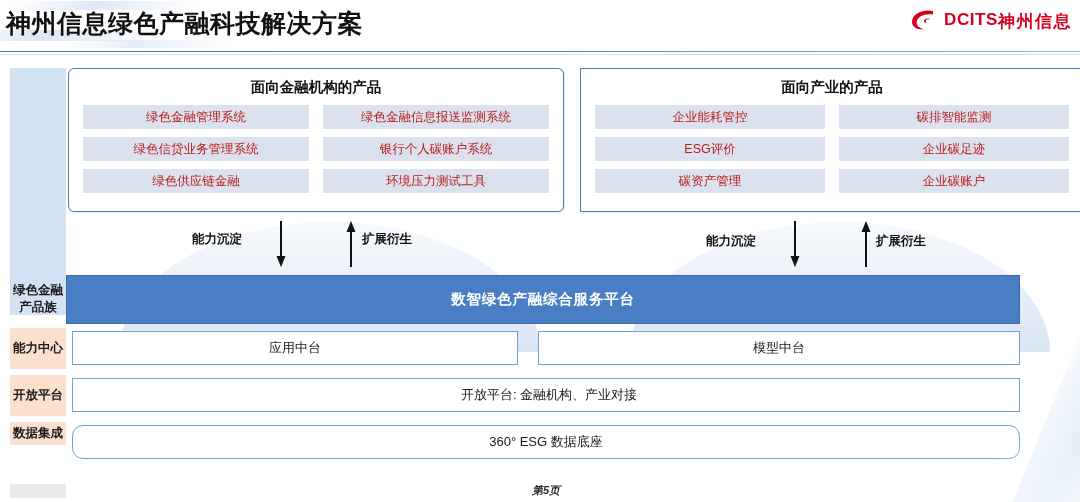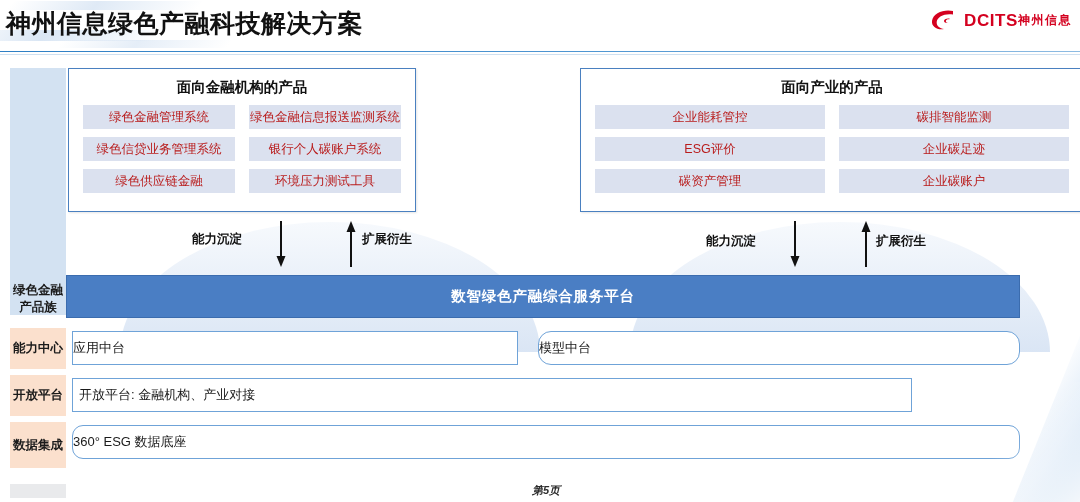--- a/index.html
+++ b/index.html
@@ -83,21 +83,21 @@
   }
   .logo-mark { width: 30px; height: 24px; flex: none; }
   .logo-text { display: flex; line-height: 1; }
   .logo-en {
     font-size: 17px;
     font-weight: bold;
     color: #d4001f;
     letter-spacing: .6px;
   }
   .logo-cn {
-    font-size: 12px;
+    font-size: 17px;
     font-weight: bold;
     color: #d4001f;
     letter-spacing: 1.5px;
     margin-top: 2px;
   }
 
   
   .side-block {
     position: absolute;
     left: 10px;
@@ -172,41 +172,42 @@
     width: 12px;
     height: 46px;
   }
 
   
   .platform-bar {
     position: absolute;
     left: 66px;
     top: 275px;
     width: 954px;
-    height: 43px;
+    height: 49px;
     background: #4a7ec4;
     border: 1px solid #3b6cae;
     box-sizing: border-box;
     display: flex;
     align-items: center;
     justify-content: center;
     color: #ffffff;
     font-size: 14.5px;
     font-weight: bold;
     letter-spacing: .8px;
   }
 
   
   .row-box {
     position: absolute;
     border: 1.4px solid #6fa3d8;
     background: #ffffff;
     box-sizing: border-box;
     display: flex;
     align-items: center;
+    justify-content: center;
     font-size: 13px;
     color: #1a1a1a;
   }
 
   
   .corner-ribbon {
     position: absolute;
     right: -38px;
     bottom: -60px;
     width: 120px;
@@ -281,28 +282,28 @@
 
   <div class="side-block blue" style="top:68px;  height:247px;align-items:flex-end;">
     <span>绿色金融产品族</span>
   </div>
   <div class="side-block peach" style="top:328px; height:41px;">
     <span>能力中心</span>
   </div>
   <div class="side-block peach" style="top:375px; height:41px;">
     <span>开放平台</span>
   </div>
-  <div class="side-block peach" style="top:422px; height:46px;font-family:Liberation Serif, serif;">
+  <div class="side-block peach" style="top:422px; height:23px;font-family:Liberation Serif, serif;">
     <span>数据集成</span>
   </div>
 
   <div class="dome" style="left:120px; top:222px; width:420px;"></div>
   <div class="dome" style="left:630px; top:222px; width:420px;"></div>
 
-  <div class="panel" style="left:68px; width:348px;">
+  <div class="panel" style="left:68px; width:496px;border-radius:6px;">
     <div class="panel-title">面向金融机构的产品</div>
     <div class="panel-grid">
       <div class="tile">绿色金融管理系统</div>
       <div class="tile">绿色金融信息报送监测系统</div>
       <div class="tile">绿色信贷业务管理系统</div>
       <div class="tile">银行个人碳账户系统</div>
       <div class="tile">绿色供应链金融</div>
       <div class="tile">环境压力测试工具</div>
     </div>
   </div>
@@ -341,25 +342,25 @@
   </svg>
   <div class="flow-label" style="left:876px; top:233px;">扩展衍生</div>
 
   <div class="platform-bar">
     <span>数智绿色产融综合服务平台</span>
   </div>
 
   <div class="row-box" style="left:72px;  top:331px; width:446px; height:34px;">
     <span>应用中台</span>
   </div>
-  <div class="row-box" style="left:538px; top:331px; width:482px; height:34px;border-radius:13px;">
+  <div class="row-box" style="left:538px; top:331px; width:482px; height:34px;">
     <span>模型中台</span>
   </div>
 
-  <div class="row-box" style="left:72px; top:378px; width:840px; height:34px;padding-left:6px;">
+  <div class="row-box" style="left:72px; top:378px; width:948px; height:34px;padding-left:6px;">
     <span>开放平台: 金融机构、产业对接</span>
   </div>
 
   <div class="row-box" style="left:72px; top:425px; width:948px; height:34px;border-radius:11px;">
     <span>360° ESG 数据底座</span>
   </div>
 
   <div class="corner-ribbon"></div>
 
   <div class="corner-fade"></div>

